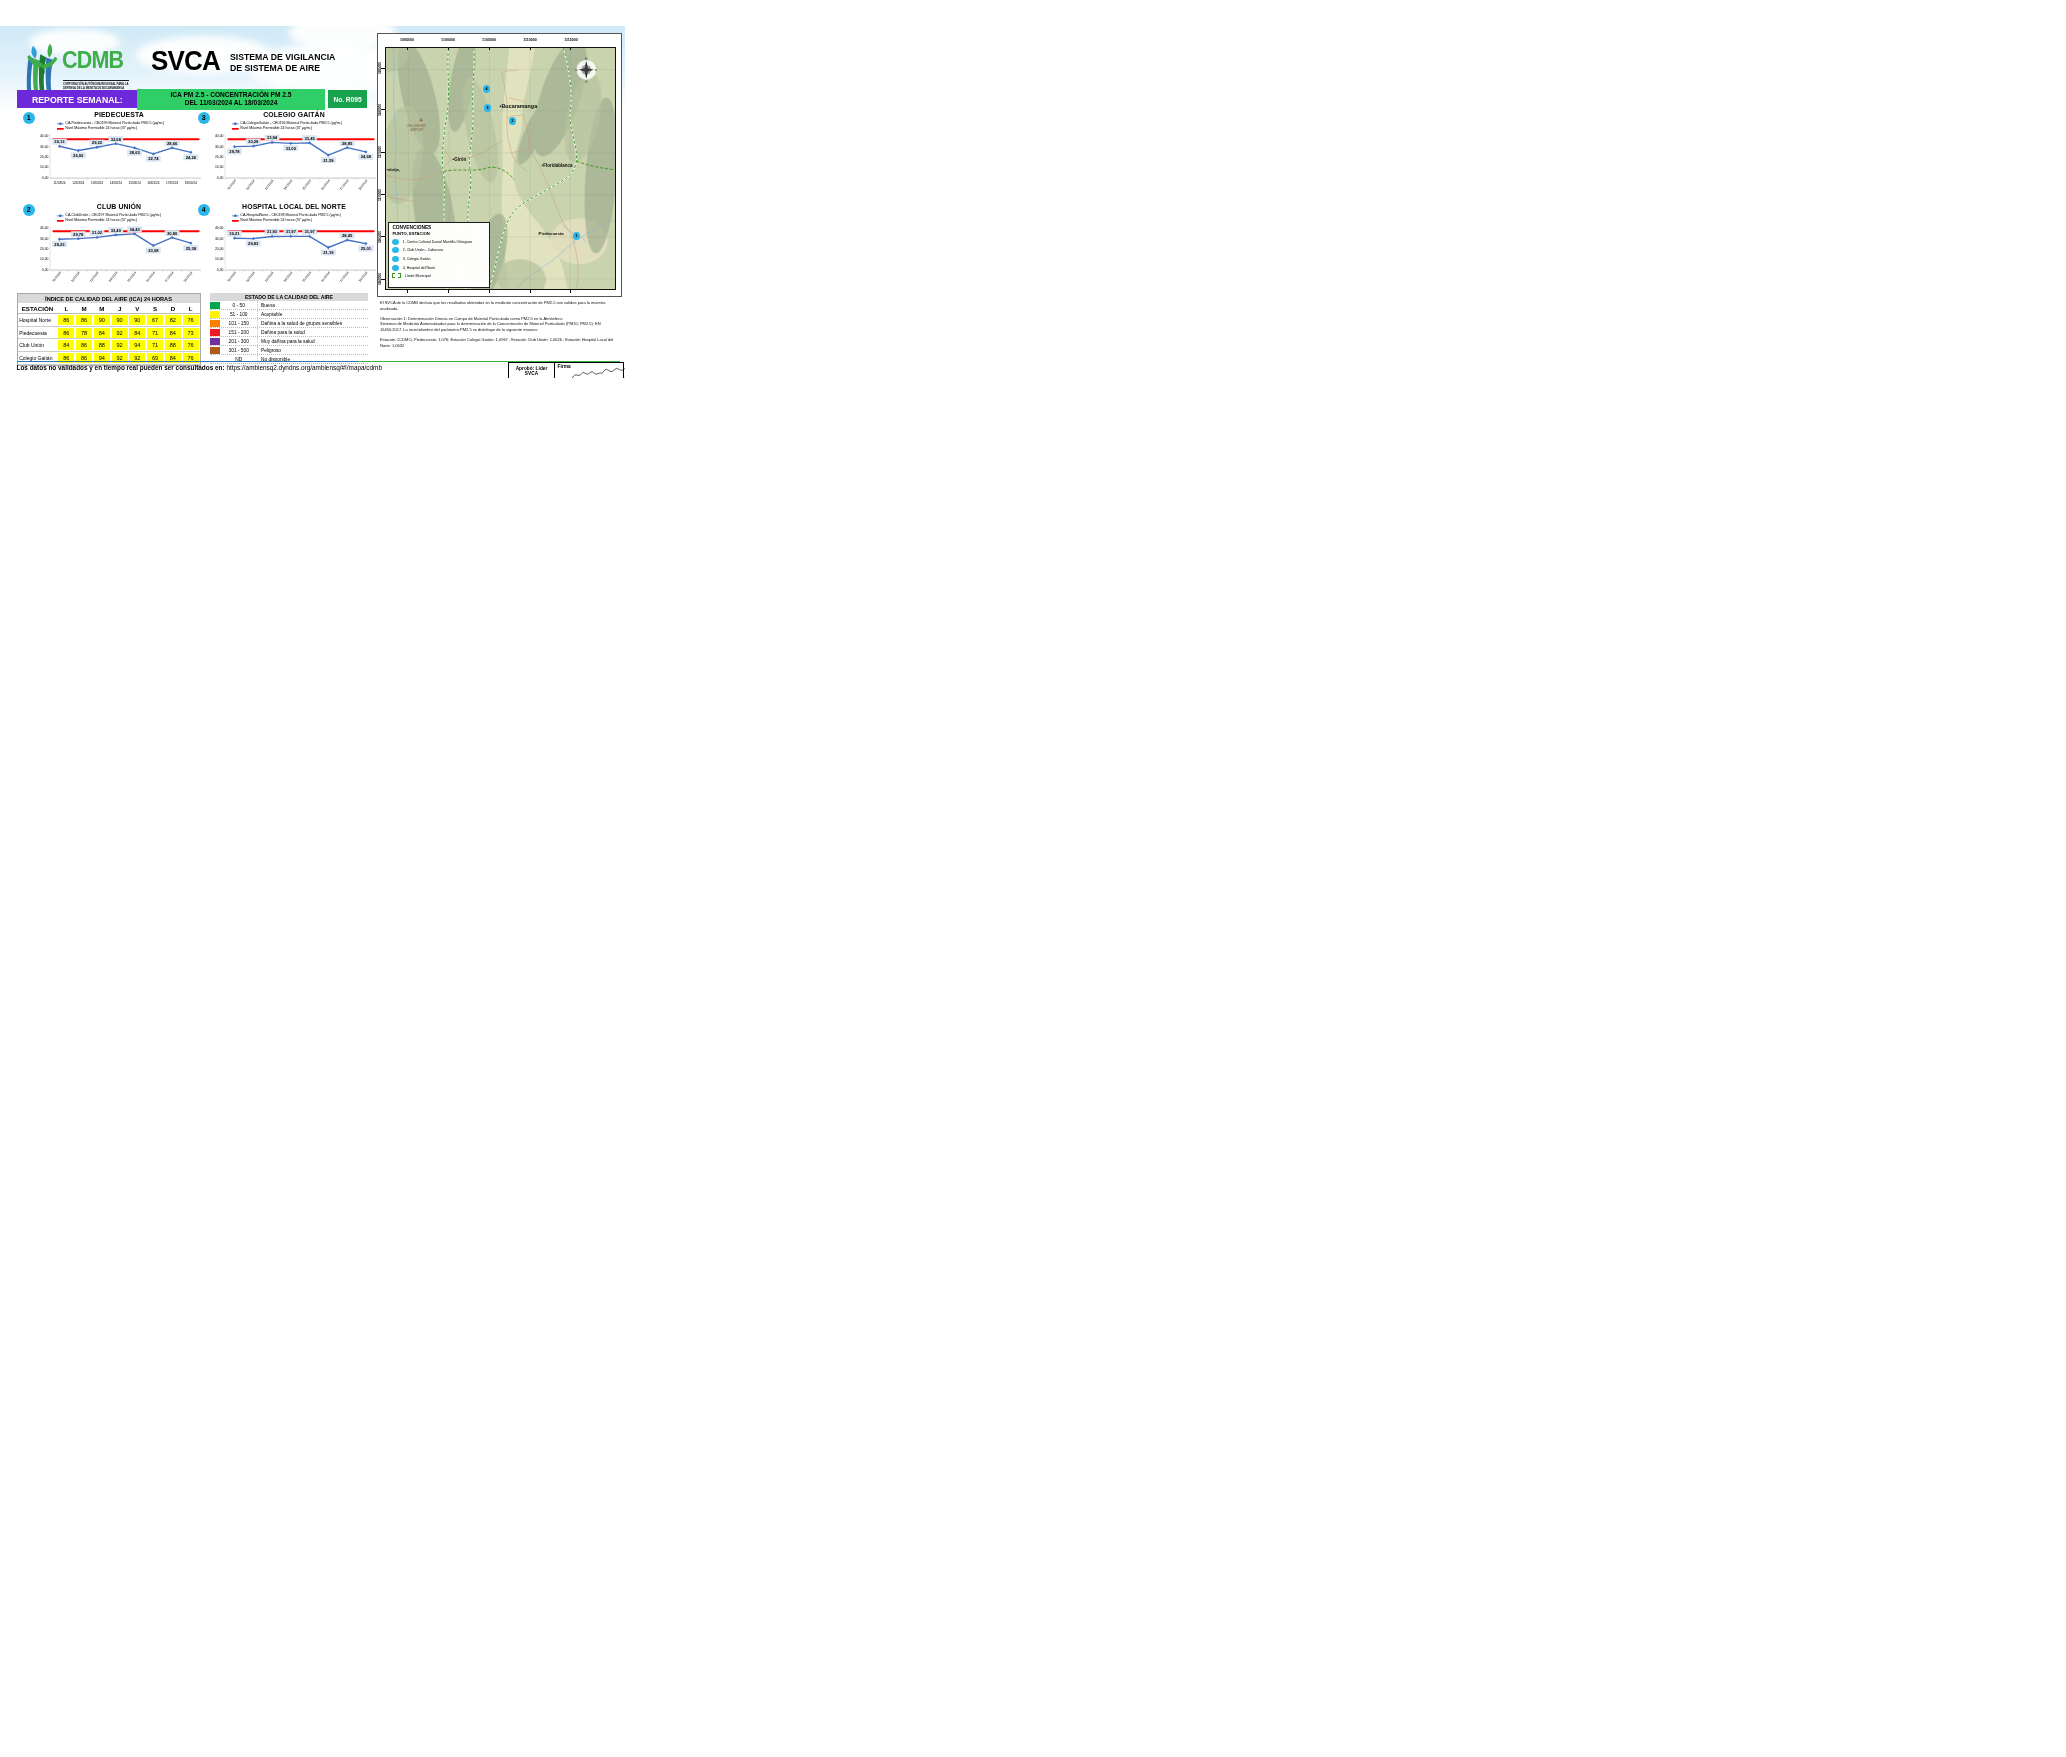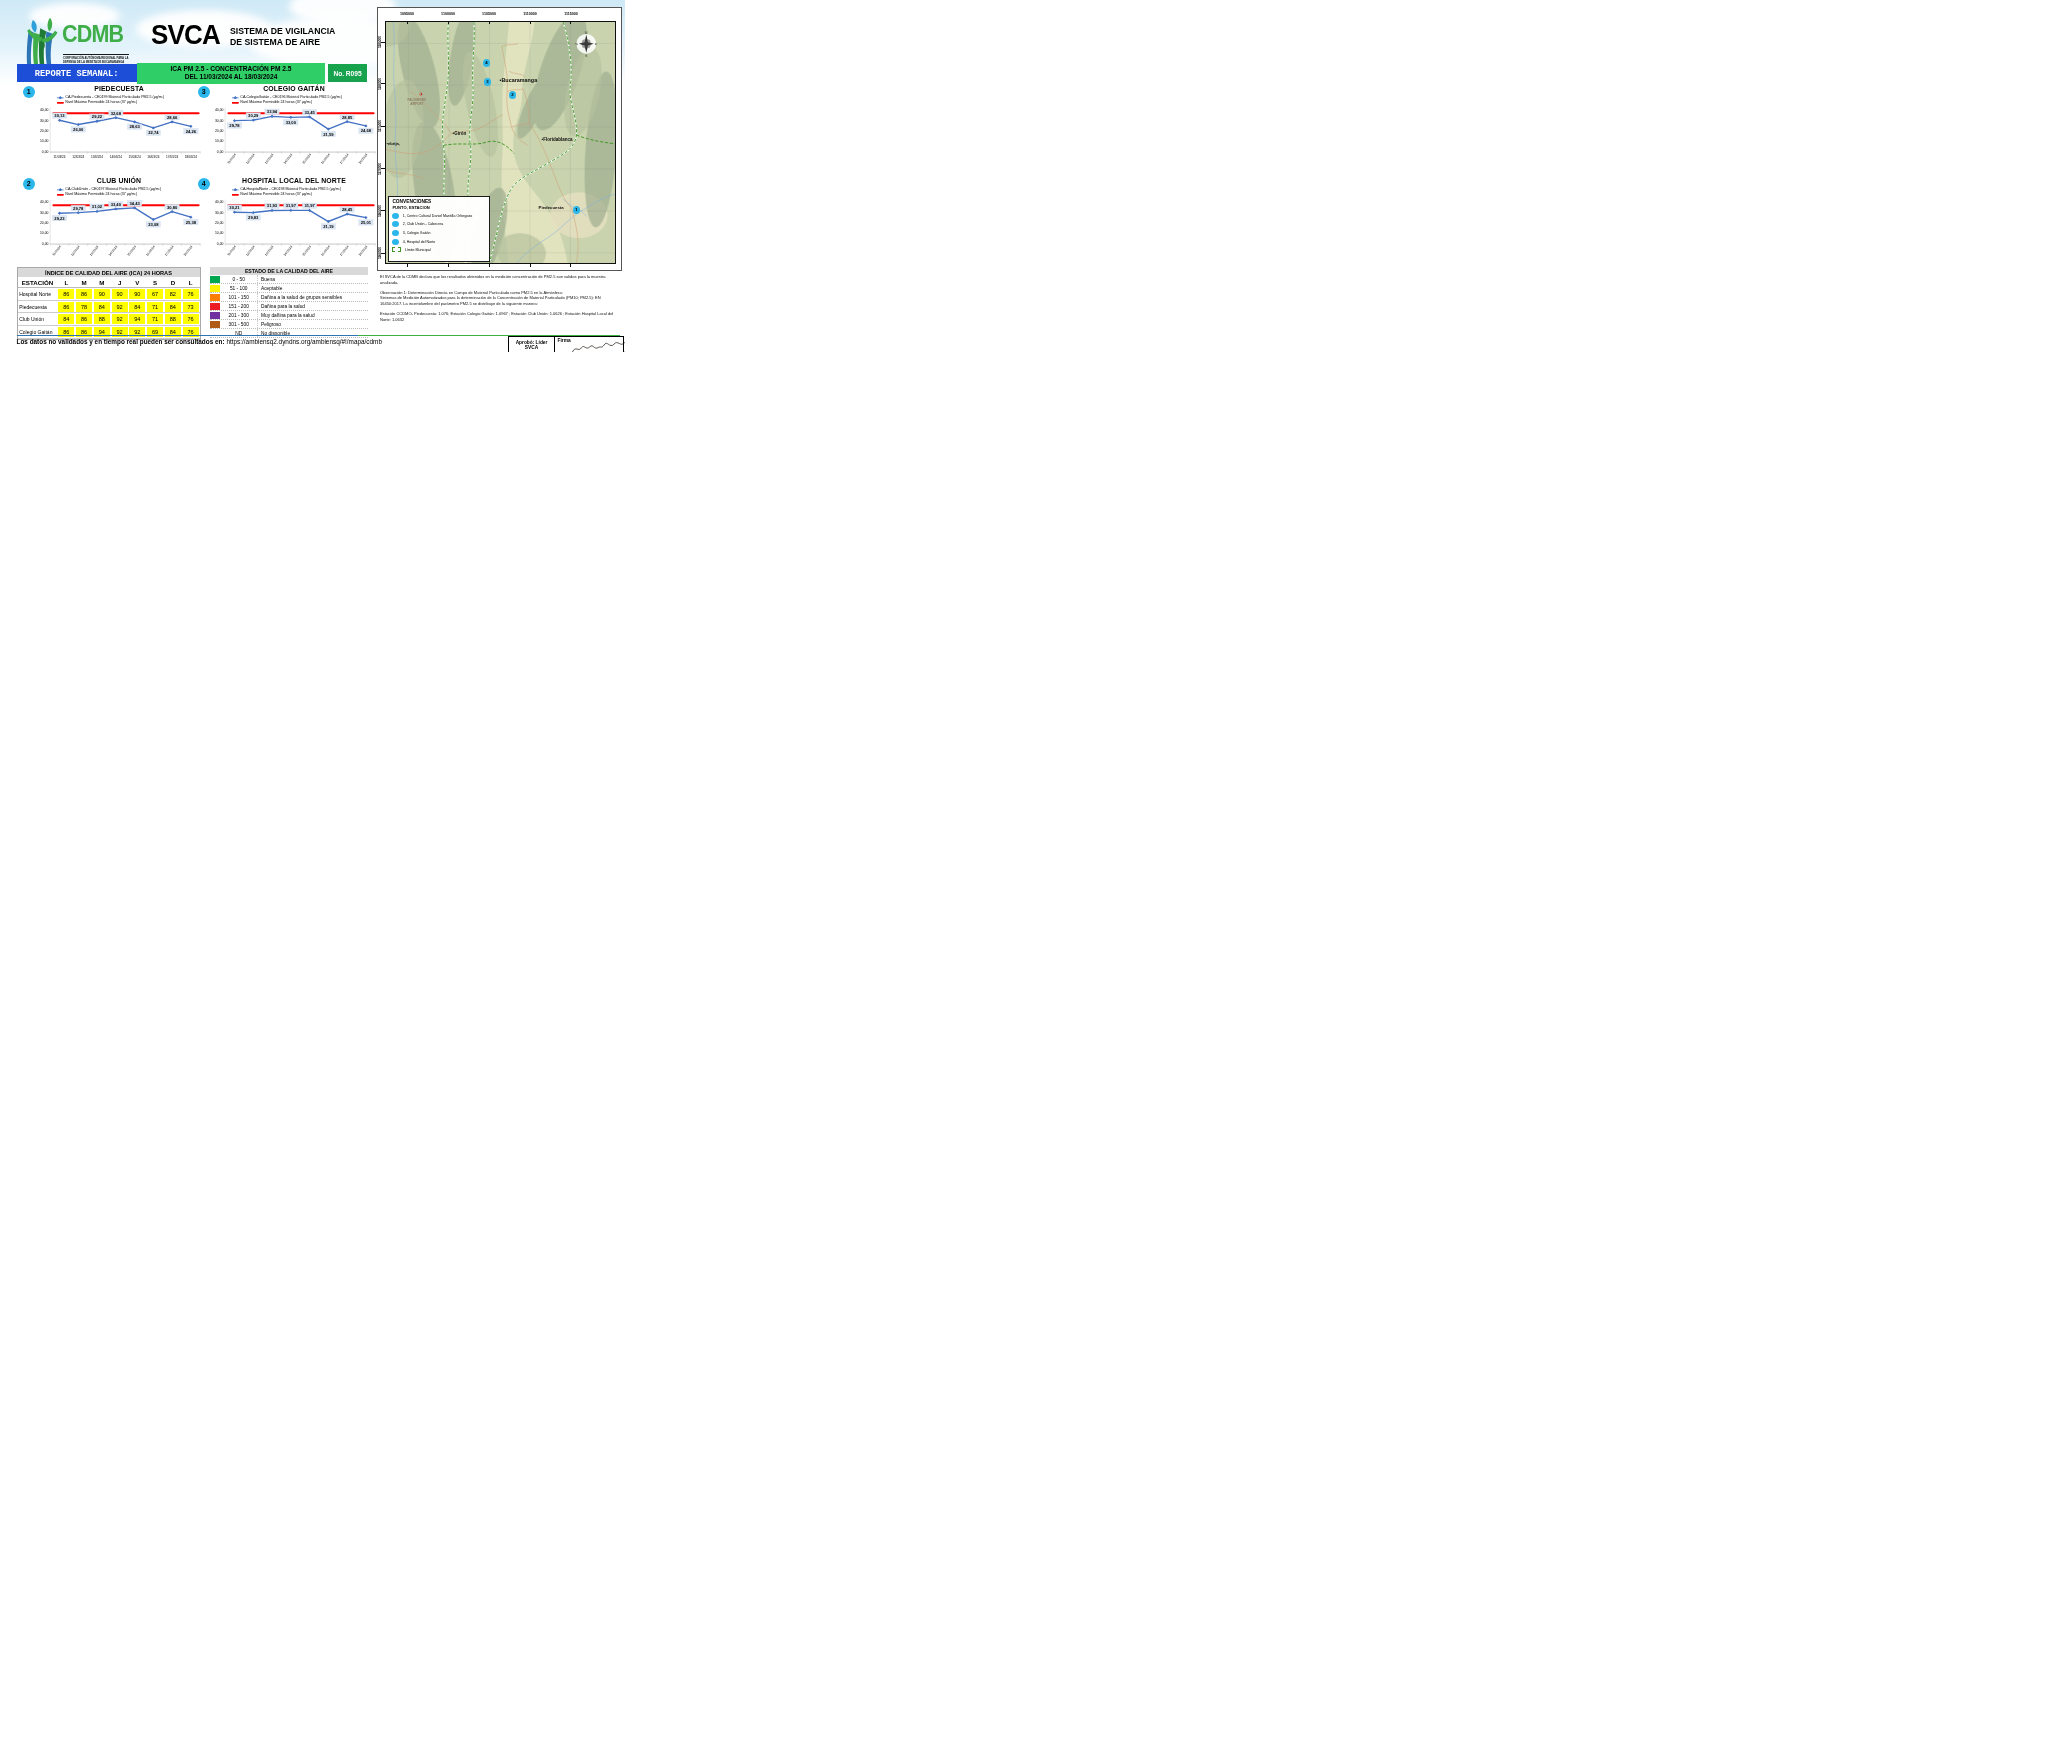--- a/index.html
+++ b/index.html
@@ -1,36 +1,36 @@
 <!DOCTYPE html>
 <html style="font-size:6.6px"><head>
 <meta charset="utf-8">
 <style>
   html,body{margin:0;padding:0;background:#fff;}
   .page{position:relative;width:625px;height:352px;background:#ffffff;overflow:hidden;
-        font-family:"Liberation Sans", sans-serif;color:#000;}
+        font-family:"Liberation Sans", sans-serif;color:#000;margin-top:26px;}
   
   .sky{position:absolute;left:0;top:0;width:625px;height:85px;
        background:linear-gradient(180deg,#cfe9f6 0%,#e3f3fb 55%,#ffffff 100%);}
   .cloud{position:absolute;background:#fff;border-radius:50%;filter:blur(3.7px);opacity:.95;}
   
   .logo-wrap{position:absolute;left:23px;top:15px;width:112px;height:54px;}
   .logo-svg{position:absolute;left:0;top:0.8px;}
   .org-acronym{position:absolute;left:39px;top:7.4px;font-size:21.5px;font-weight:bold;color:#3fae49;
                letter-spacing:-0.8px;transform:scaleY(1.15);}
   .org-rule{position:absolute;left:40px;top:39px;width:66px;height:1.2px;background:#1a1a1a;}
   .org-name{position:absolute;left:40px;top:42px;width:70px;font-size:2.7px;font-weight:bold;
             line-height:1.35;color:#111;transform:scaleX(1.02);transform-origin:left;}
   
   .svca{position:absolute;left:151px;top:20px;font-size:26px;font-weight:900;letter-spacing:-0.8px;
         color:#000;transform:scaleY(1.05);}
   .svca-sub{position:absolute;left:230px;top:26.4px;font-size:8.7px;font-weight:bold;line-height:1.22;color:#000;}
   
-  .banner-left{position:absolute;left:16.5px;top:64px;width:121px;height:18px;background:#1d4ed8;
-               display:flex;align-items:center;justify-content:center;font-family:Liberation Mono, monospace;}
+  .banner-left{position:absolute;left:16.5px;top:64px;width:121px;height:18px;background:#6d28d9;
+               display:flex;align-items:center;justify-content:center;}
   .banner-left span{color:#fff;font-weight:bold;font-size:9.5px;transform:scaleX(.92);white-space:nowrap;}
   .banner-mid{position:absolute;left:137px;top:63px;width:188px;height:20.7px;background:#2fce66;
               display:flex;flex-direction:column;align-items:center;justify-content:center;line-height:1.25;}
   .banner-mid span{color:#000;font-weight:bold;font-size:6.6px;white-space:nowrap;}
   .banner-right{position:absolute;left:328px;top:64px;width:39px;height:18px;background:#17a24d;
                 display:flex;align-items:center;justify-content:center;}
   .banner-right span{color:#fff;font-weight:bold;font-size:6.6px;}
   
   .chart{position:absolute;width:168px;height:92px;}
   .chart .badge{position:absolute;left:-12.4px;top:1.7px;width:12.4px;height:12.4px;border-radius:50%;

